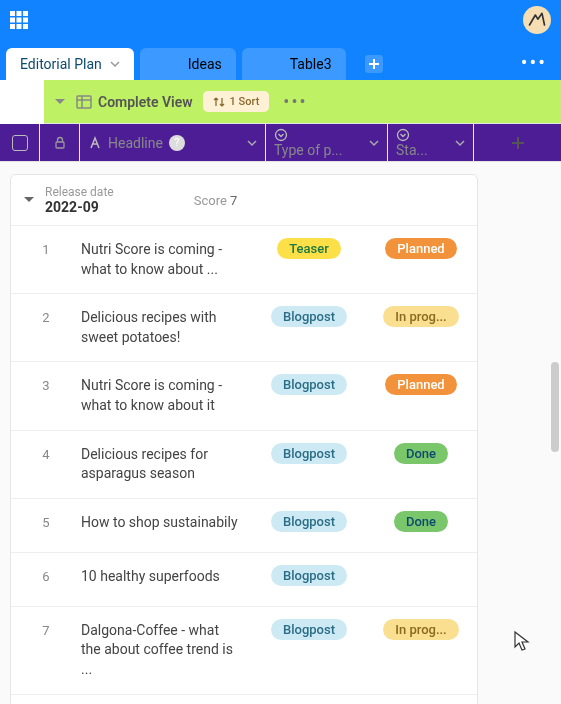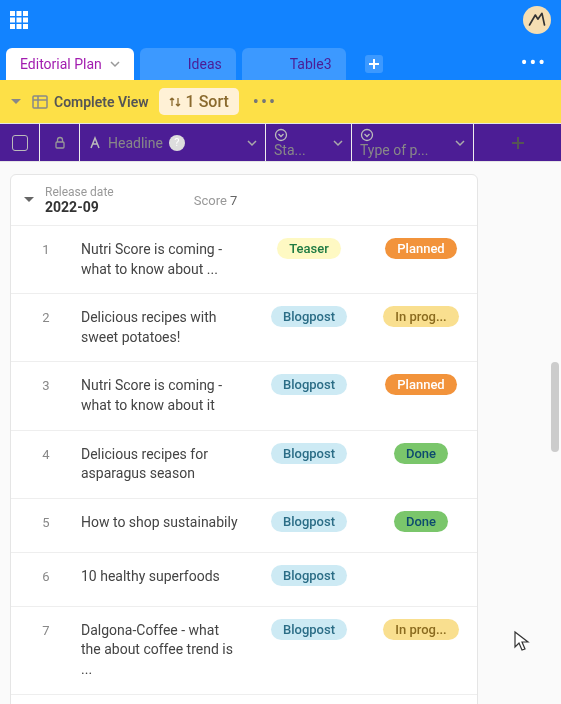--- a/index.html
+++ b/index.html
@@ -4,30 +4,30 @@
 <style>
   * { box-sizing: border-box; margin: 0; padding: 0; }
   body { font-family: -apple-system, BlinkMacSystemFont, "Segoe UI", Roboto, sans-serif; font-size: 14px; background: #fff; width: 561px; height: 704px; overflow: hidden; position: relative; }
 
   .top-header { background: #1283ff; height: 40px; display: flex; align-items: center; justify-content: space-between; padding: 0 10px 0 4px; }
   .apps-icon { width: 30px; height: 30px; display: flex; align-items: center; justify-content: center; border-radius: 4px; cursor: pointer; }
   .avatar { width: 28px; height: 28px; border-radius: 50%; background: #f5deb3; display: flex; align-items: center; justify-content: center; cursor: pointer; }
 
   .tab-bar { background: #1283ff; height: 40px; display: flex; align-items: flex-end; padding: 0 6px; gap: 6px; }
   .tab { height: 32px; padding: 0 14px; display: flex; align-items: center; border-radius: 6px 6px 0 0; font-size: 14px; cursor: pointer; gap: 6px; }
-  .tab.active { background: #fff; color: #a21caf; }
-  .tab.inactive { background: #3c99ff; color: #4c1d95; padding-left: 48px; }
+  .tab.active { background: #fff; color: #0c4a6e; }
+  .tab.inactive { background: #3c99ff; color: #000000; padding-left: 48px; }
   .tab .chev { margin-left: 2px; }
   .tab-add { width: 28px; height: 28px; display:flex; align-items:center; justify-content:center; border-radius:4px; cursor:pointer; margin-bottom:2px; margin-left:8px;}
   .tab-more { margin-left:auto; color:#fff; font-size:20px; letter-spacing:2px; padding:0 8px; cursor:pointer; margin-bottom:6px;}
 
-  .view-bar { height: 44px; border-bottom: 1px solid #e5e5e5; display: flex; align-items: center; padding: 0 10px; gap: 10px; background:#fde047;}
+  .view-bar { height: 44px; border-bottom: 1px solid #e5e5e5; display: flex; align-items: center; padding: 0 10px; gap: 10px; background:#bef264;margin-left:44px;}
   .collapse-tri { cursor:pointer; }
   .view-name { display:flex; align-items:center; gap:6px; color:#555; font-weight:600; cursor:pointer;}
-  .sort-pill { background:#fff1d6; color:#8a6a2e; padding:4px 10px; border-radius:5px; display:flex; align-items:center; gap:5px; font-weight:500; cursor:pointer; font-size:16px;}
+  .sort-pill { background:#fff1d6; color:#8a6a2e; padding:4px 10px; border-radius:5px; display:flex; align-items:center; gap:5px; font-weight:500; cursor:pointer; font-size:11px;}
   .dots-btn { color:#777; font-size:18px; letter-spacing:2px; cursor:pointer; padding:0 4px;}
 
   .column-header-row { height: 38px; display:flex; align-items:stretch; border-bottom:1px solid #e5e5e5; background:#4c1d95;}
   .ch-cell { display:flex; align-items:center; padding:0 8px; border-right:1px solid #eee; color:#888; font-size:14px; gap:6px;}
   .ch-checkbox { width:40px; justify-content:center;}
   .ch-lock { width:40px; justify-content:center;}
   .ch-headline { width:186px; justify-content:space-between;}
   .ch-headline .lbl { display:flex; align-items:center; gap:6px; }
   .ch-type { width:122px; justify-content:space-between;}
   .ch-status { width:86px; justify-content:space-between;}
@@ -46,21 +46,21 @@
   .gh-value { color:#333; font-weight:700; font-size:14px;}
   .gh-count { margin-left: 70px; color:#999; font-size:13px;}
   .gh-count .n { color:#666;}
 
   .row { display:flex; align-items:flex-start; border-top:1px solid #eee; min-height:54px;}
   .row-num { width:70px; text-align:center; color:#888; padding-top:16px; font-size:13px;}
   .row-headline { width:166px; padding:14px 8px 14px 0; color:#444; font-size:14px; line-height:1.4;}
   .row-type { width:124px; padding-top:12px; display:flex; justify-content:center;}
   .row-status { width:100px; padding-top:12px; display:flex; justify-content:center;}
   .pill { padding:3px 12px; border-radius:12px; font-size:13px; font-weight:500; white-space:nowrap;}
-  .pill.teaser { background:#fef9c3; color:#1e7a42;}
+  .pill.teaser { background:#fde047; color:#1e7a42;}
   .pill.blogpost { background:#cdeaf4; color:#2b6d86;}
   .pill.planned { background:#f2933b; color:#fff;}
   .pill.inprog { background:#f9df8f; color:#8a6a1e;}
   .pill.done { background:#7ac66b; color:#0c4a6e;}
   .pill.idea { background:#f4c8bc; color:#a0543f;}
   .add-row { border-top:1px solid #eee; height:38px; display:flex; align-items:center; padding-left:26px; color:#888; font-size:20px; cursor:pointer;}
 
   .scrollbar-thumb { position:absolute; right:2px; top:200px; width:8px; height:90px; background:#ccc; border-radius:4px;}
   .cursor-pointer { position:absolute; right:30px; bottom:52px; }
 
@@ -150,39 +150,39 @@
       <svg width="14" height="14" viewBox="0 0 14 14">
           <path d="M3 12 L7 2 L11 12 M4.5 8 H9.5" stroke="#bbb" stroke-width="1.5" fill="none"></path>
         </svg>
       <span>Headline</span>
       <span class="help-circle">?</span>
     </span>
     <svg class="chev" width="10" height="10" viewBox="0 0 10 10">
         <path d="M1 3 L5 7 L9 3" stroke="#aaa" stroke-width="1.5" fill="none"></path>
       </svg>
   </div>
+  <div class="ch-cell ch-type">
+    <span class="lbl">
+      <svg width="14" height="14" viewBox="0 0 14 14">
+          <circle cx="7" cy="7" r="5.5" stroke="#bbb" fill="none" stroke-width="1.3"></circle>
+          <path d="M4.5 6 L7 8.5 L9.5 6" stroke="#bbb" stroke-width="1.3" fill="none"></path>
+        </svg>
+      <span>Type of p...</span>
+    </span>
+    <svg class="chev" width="10" height="10" viewBox="0 0 10 10">
+        <path d="M1 3 L5 7 L9 3" stroke="#aaa" stroke-width="1.5" fill="none"></path>
+      </svg>
+  </div>
   <div class="ch-cell ch-status">
     <span class="lbl">
       <svg width="14" height="14" viewBox="0 0 14 14">
           <circle cx="7" cy="7" r="5.5" stroke="#bbb" fill="none" stroke-width="1.3"></circle>
           <path d="M4.5 6 L7 8.5 L9.5 6" stroke="#bbb" stroke-width="1.3" fill="none"></path>
         </svg>
       <span>Sta...</span>
-    </span>
-    <svg class="chev" width="10" height="10" viewBox="0 0 10 10">
-        <path d="M1 3 L5 7 L9 3" stroke="#aaa" stroke-width="1.5" fill="none"></path>
-      </svg>
-  </div>
-  <div class="ch-cell ch-type">
-    <span class="lbl">
-      <svg width="14" height="14" viewBox="0 0 14 14">
-          <circle cx="7" cy="7" r="5.5" stroke="#bbb" fill="none" stroke-width="1.3"></circle>
-          <path d="M4.5 6 L7 8.5 L9.5 6" stroke="#bbb" stroke-width="1.3" fill="none"></path>
-        </svg>
-      <span>Type of p...</span>
     </span>
     <svg class="chev" width="10" height="10" viewBox="0 0 10 10">
         <path d="M1 3 L5 7 L9 3" stroke="#aaa" stroke-width="1.5" fill="none"></path>
       </svg>
   </div>
   <div class="ch-cell ch-add">
     <svg width="16" height="16" viewBox="0 0 16 16">
         <path d="M8 2 V14 M2 8 H14" stroke="#555" stroke-width="2"></path>
       </svg>
   </div>

